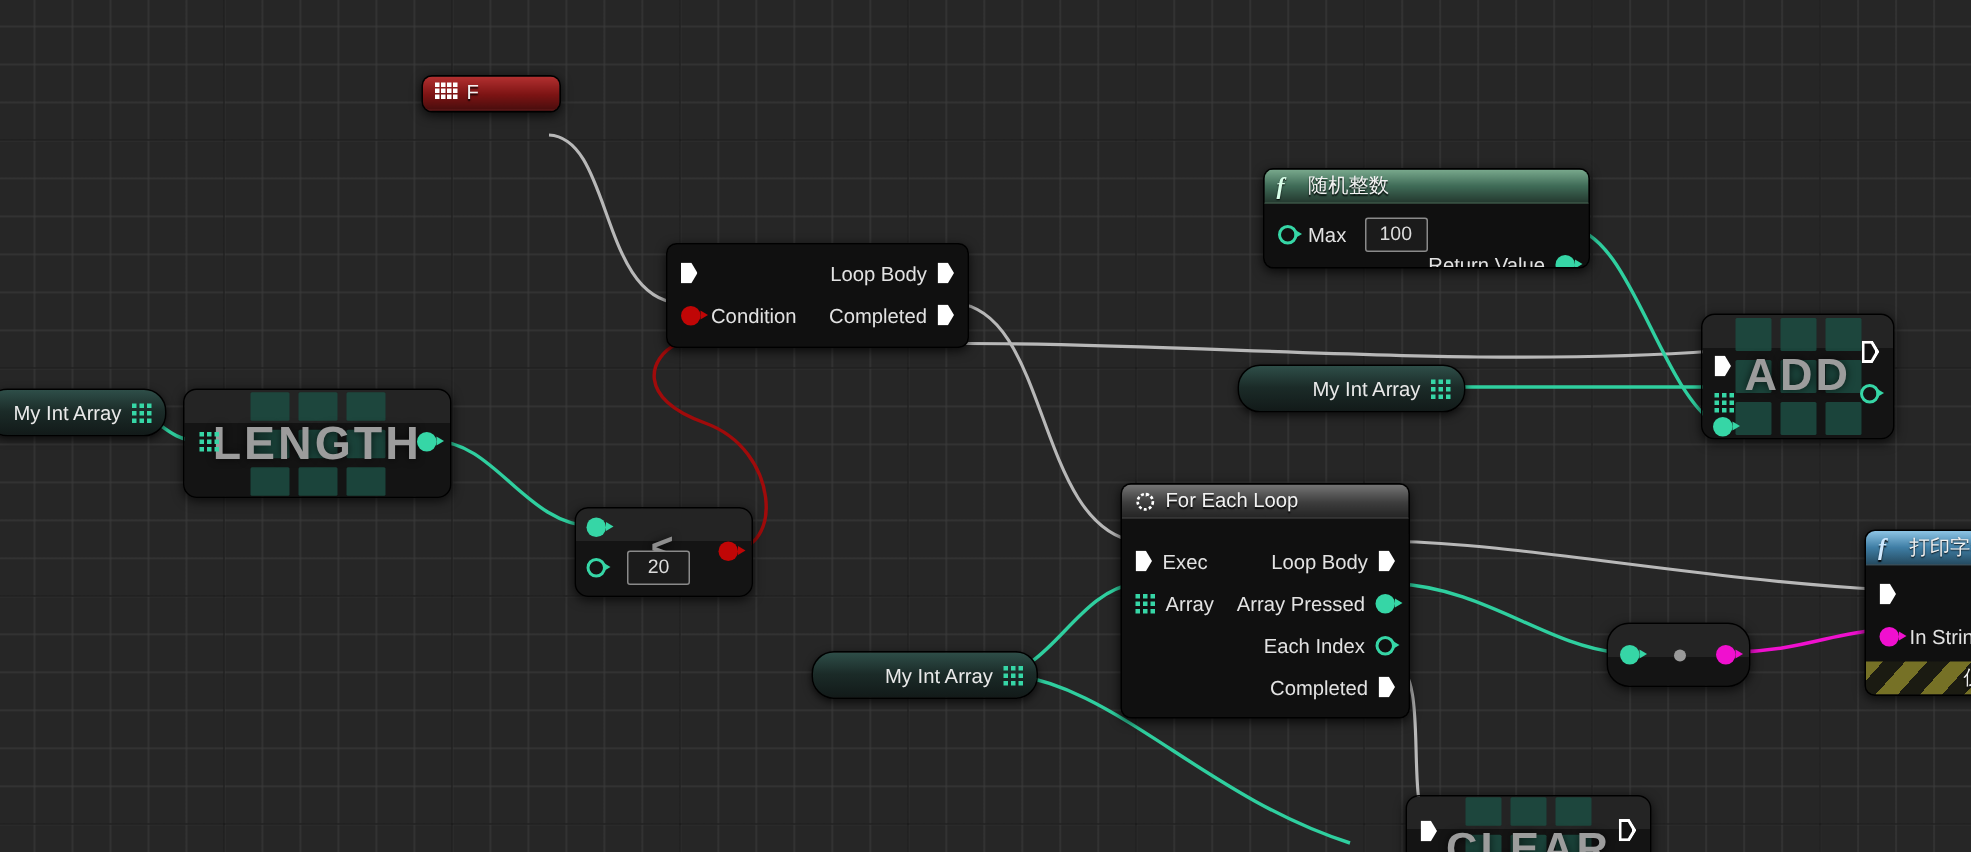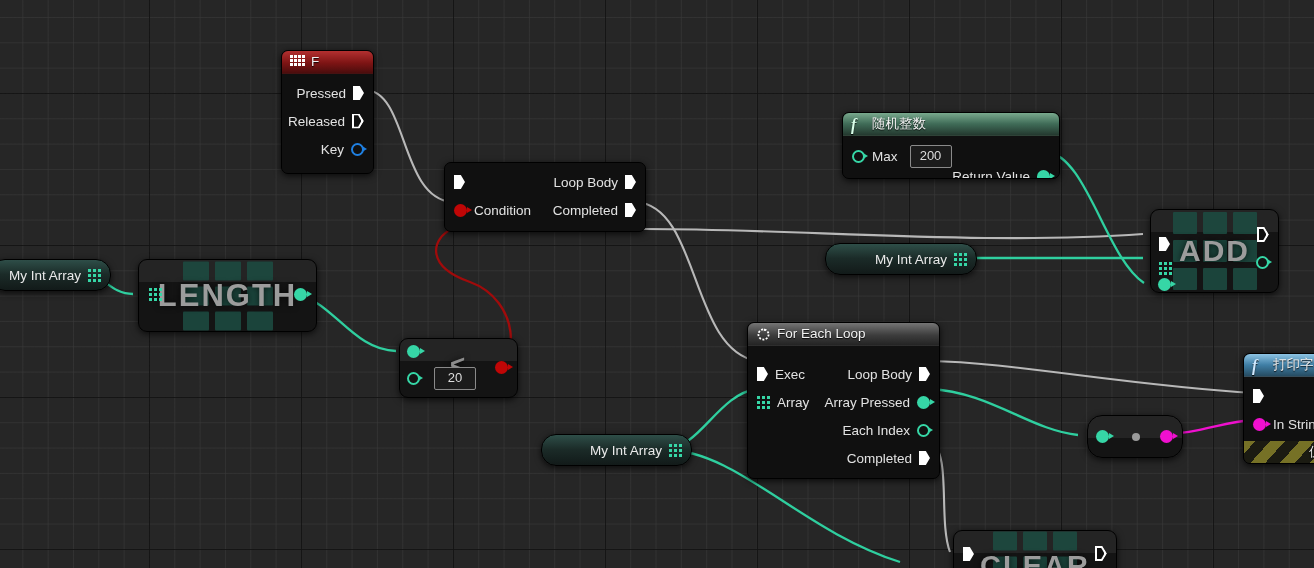--- a/index.html
+++ b/index.html
@@ -95,21 +95,20 @@
   }
   .pin-arr i{display:block;background:currentColor;}
 
   
   .cnode{
     position:absolute;border-radius:9px;
     background:linear-gradient(#242424 0 22px,#141414 22px 100%);
     border:1px solid #000;
     box-shadow:0 2px 7px rgba(0,0,0,.7);
     overflow:hidden;
-    margin-left:16px;
   }
   .cnode .watermark{
     position:absolute;inset:0;display:flex;align-items:center;justify-content:center;
     color:#9c9c9c;font-weight:bold;letter-spacing:2px;
     text-shadow:0 0 6px rgba(0,0,0,.7);
   }
   .gridmark{
     position:absolute;left:50%;top:50%;transform:translate(-50%,-50%);
     display:grid;gap:6px;opacity:.85;
   }
@@ -203,40 +202,20 @@
         <i></i>
         <i></i>
         <i></i>
         <i></i>
         <i></i>
         <i></i>
         <i></i>
     </span>
     <span>F</span>
   </div>
-  <div class="body" style="padding-bottom:10px;">
-    <div class="row">
-      <div class="out">
-        <span class="lbl">Pressed</span>
-        <span class="pin-exec"></span>
-      </div>
-    </div>
-    <div class="row">
-      <div class="out">
-        <span class="lbl">Released</span>
-        <span class="pin-exec hollow"></span>
-      </div>
-    </div>
-    <div class="row">
-      <div class="out">
-        <span class="lbl">Key</span>
-        <span class="pin-dot hollow" style="color:#1f7fe0;"></span>
-      </div>
-    </div>
-  </div>
 </div>
 
 <div class="node" style="left:444px;top:162px;width:200px;">
   <div class="body">
     <div class="row split">
       <span class="in">
           <span class="pin-exec"></span>
         </span>
       <span class="out" style="width:auto;">
         <span class="lbl">Loop Body</span>
@@ -259,21 +238,21 @@
 <div class="node" style="left:842px;top:112px;width:216px;">
   <div class="hdr" style="background:linear-gradient(180deg,#79a98d 0%,#3f6b57 50%,#24392f 100%);">
     <span class="ico fx">f</span>
     <span>随机整数</span>
   </div>
   <div class="body" style="padding:6px 0 8px 0;">
     <div class="row split">
       <span class="in">
         <span class="pin-dot hollow" style="color:#36d6a6;"></span>
         <span class="lbl">Max</span>
-        <span class="valbox">200</span>
+        <span class="valbox">100</span>
       </span>
       <span class="out" style="width:auto;margin-top:40px;">
         <span class="lbl">Return Value</span>
         <span class="pin-dot solid" style="color:#36d6a6;"></span>
       </span>
     </div>
   </div>
 </div>
 
 <div class="node" style="left:747px;top:322px;width:191px;">

